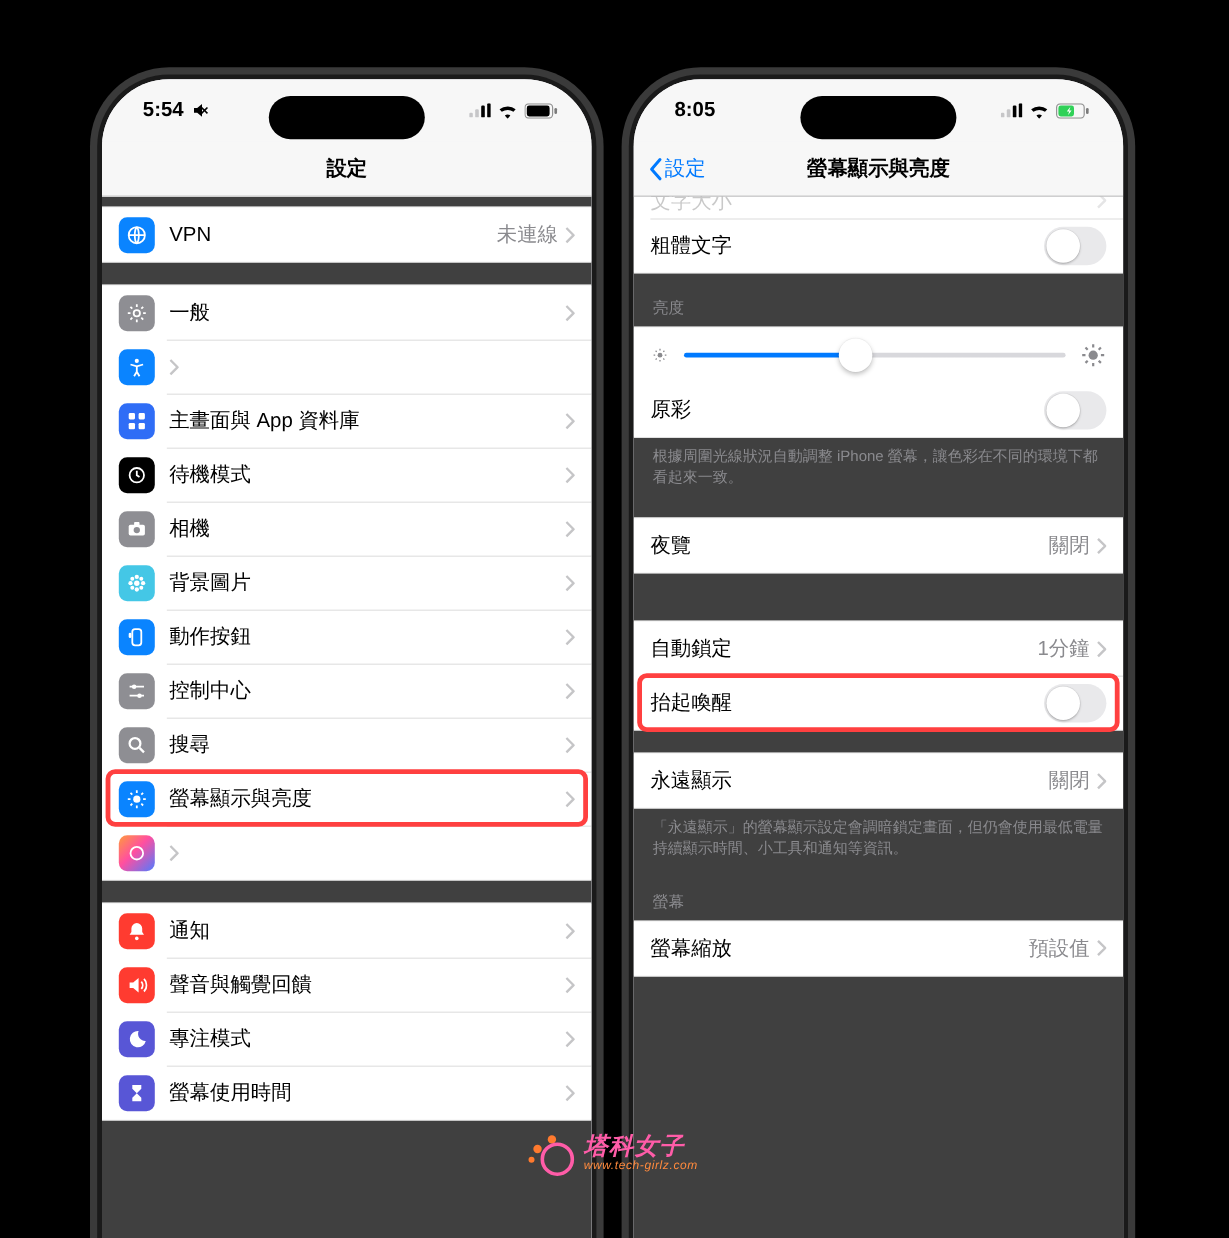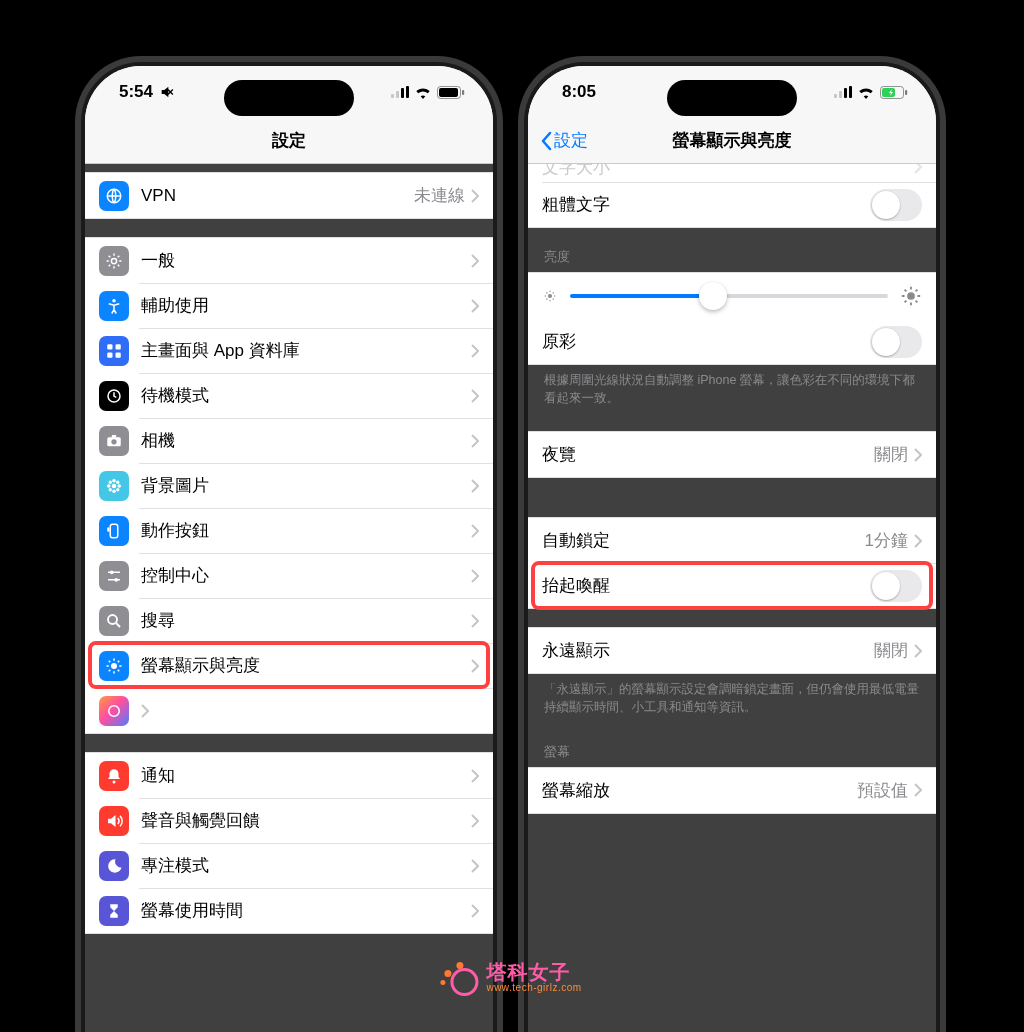--- a/index.html
+++ b/index.html
@@ -109,22 +109,22 @@
     width:28px; height:28px; border-radius:50%; background:#fff;
     box-shadow:0 2px 4px rgba(0,0,0,0.25), 0 0 0 0.5px rgba(0,0,0,0.04);
   }
 
   .partial-top {
     background:#fff; border-bottom:0.5px solid rgba(0,0,0,0.12);
   }
   .partial-top .row::before { left:14px; }
 
   .watermark {
-    position:absolute; left:50%; transform:translateX(-50%); bottom:36px;
-    display:flex; align-items:center; gap:8px; z-index:60;
+    position:absolute; left:50%; transform:translateX(-50%); bottom:52px;
+    display:flex; align-items:center; gap:8px; z-index:60;font-style:italic;
   }
   .wm-logo {
     width:36px; height:36px; position:relative;
   }
   .wm-logo .dot { position:absolute; width:7px; height:7px; border-radius:50%; background:#ff7a2e; }
   .wm-logo .ring { width:28px; height:28px; border-radius:50%; border:3px solid #ff5ca8; position:absolute; right:0; bottom:0; }
   .wm-text { display:flex; flex-direction:column; line-height:1.05; }
   .wm-text .t1 { font-size:20px; font-weight:700; color:#ff5ca8; letter-spacing:1px; }
   .wm-text .t2 { font-size:10px; color:#ff8a3d; letter-spacing:0.5px; }
 
@@ -227,21 +227,20 @@
               </svg>
             </span>
         </div>
         <div class="row">
           <span class="icon c-access">
               <svg width="18" height="18" viewBox="0 0 24 24">
                 <circle cx="12" cy="5" r="2.3" fill="#fff"></circle>
                 <path d="M5 9l7 2 7-2M12 11v6l-3 5M12 17l3 5" stroke="#fff" stroke-width="2" fill="none"></path>
               </svg>
             </span>
-          <span class="label">輔助使用</span>
           <span class="chev">
               <svg viewBox="0 0 8 14">
                 <path d="M1 1l6 6-6 6" fill="none" stroke="currentColor" stroke-width="2"></path>
               </svg>
             </span>
         </div>
         <div class="row">
           <span class="icon c-home">
               <svg width="18" height="18" viewBox="0 0 24 24">
                 <rect x="3" y="3" width="7" height="7" rx="1.5" fill="#fff"></rect>

